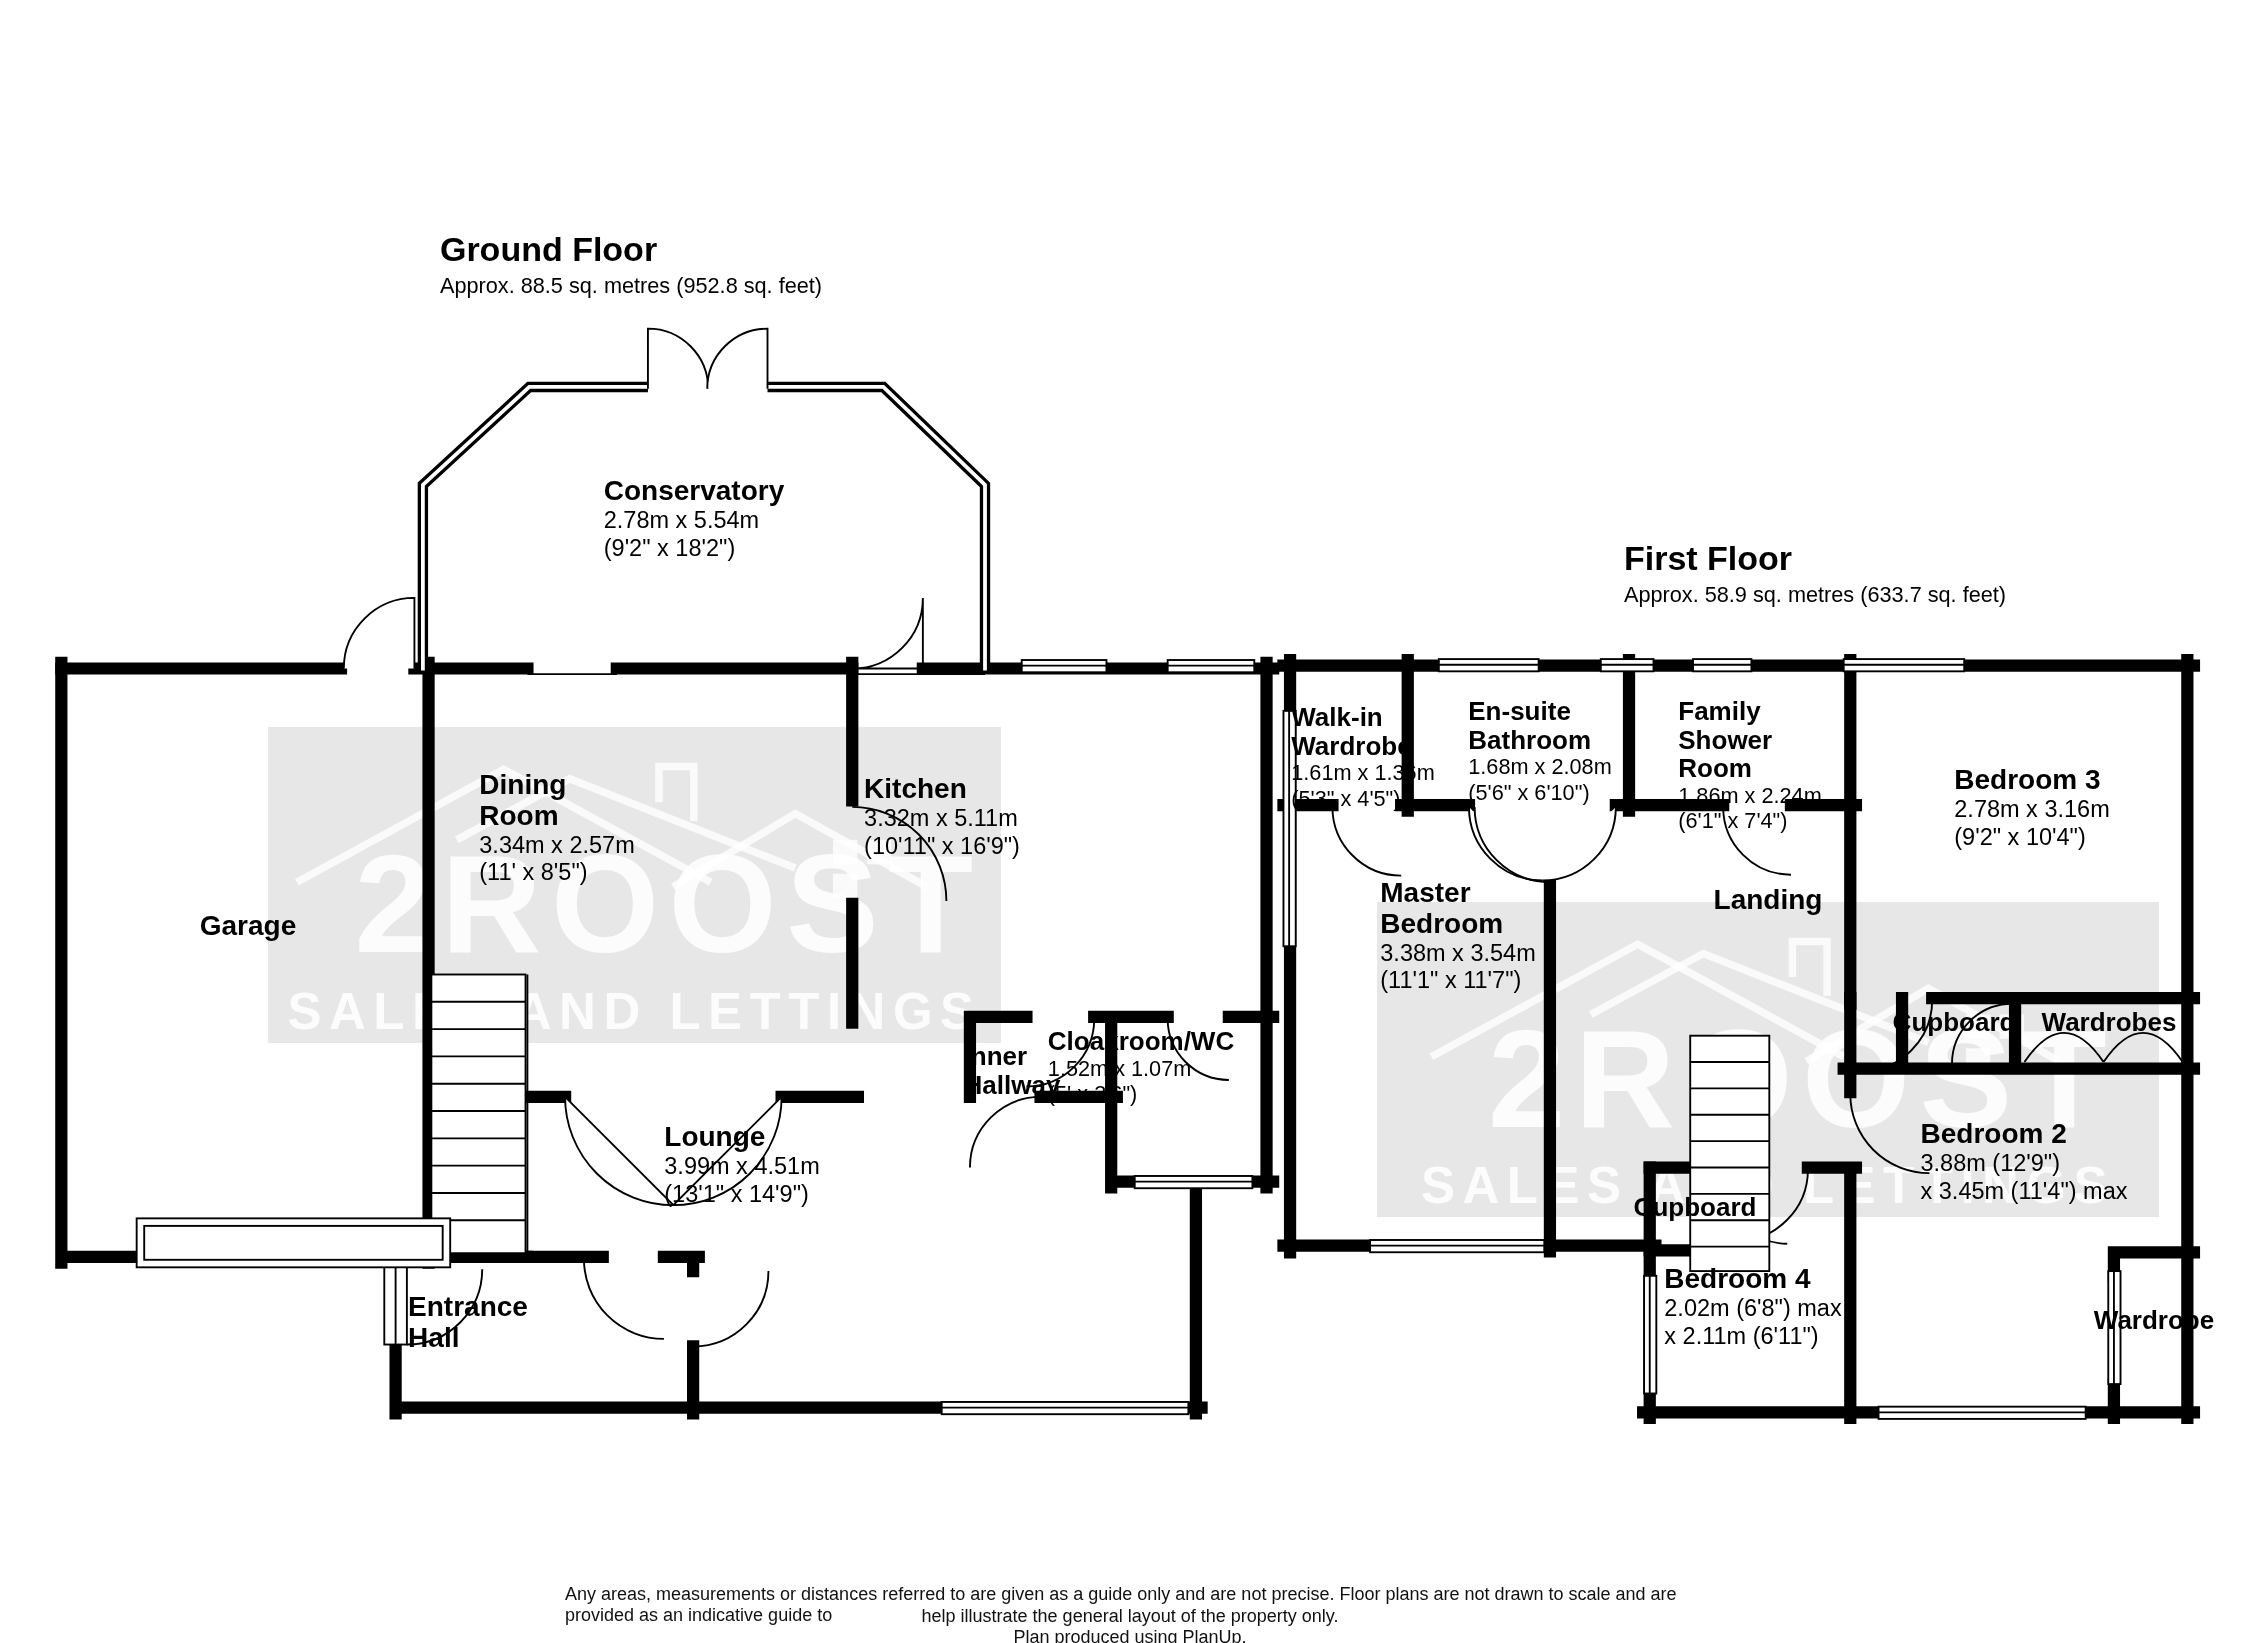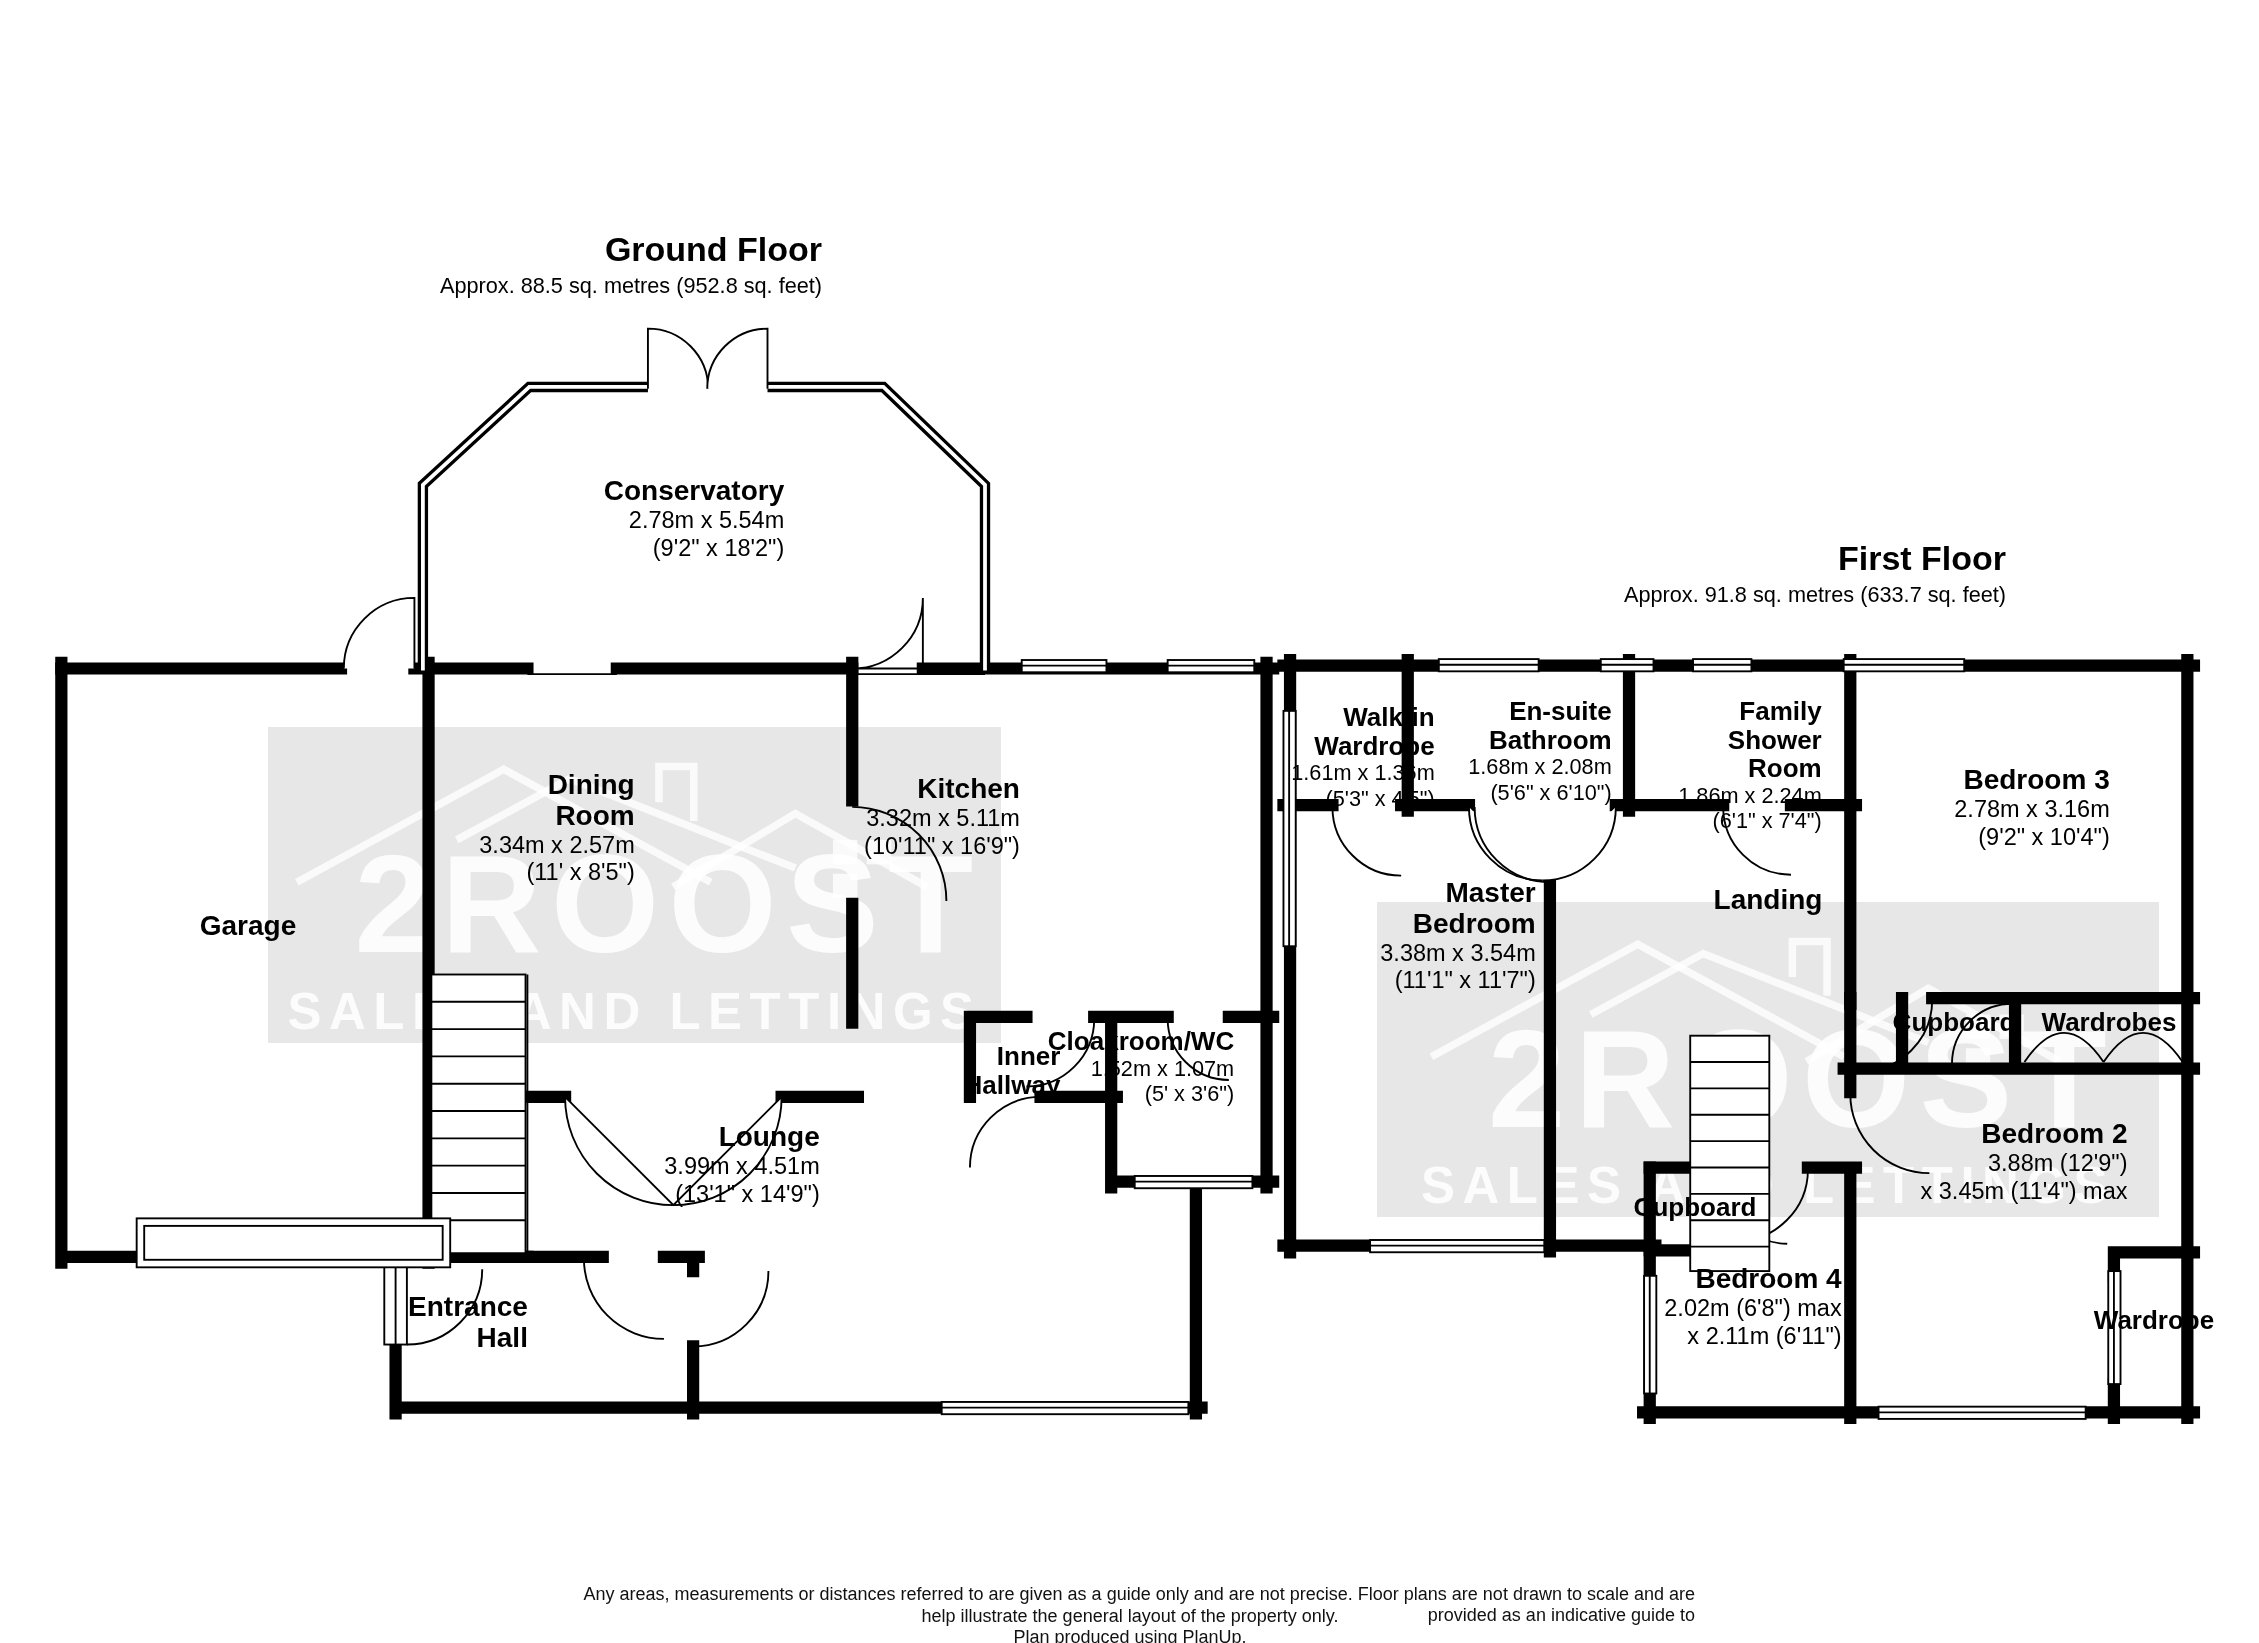--- a/index.html
+++ b/index.html
@@ -10,21 +10,21 @@
   .wm-roof{position:absolute;left:0;top:0;width:100%;height:100%;}
   .wm-brand{position:absolute;left:50%;transform:translateX(-50%);top:34%;
             font-size:139px;font-weight:bold;color:rgba(255,255,255,.85);
             letter-spacing:9.4px;line-height:1;white-space:nowrap;margin-left:34px;}
   .wm-tag{position:absolute;left:50%;transform:translateX(-50%);top:82%;
           font-size:51px;font-weight:bold;color:rgba(255,255,255,.85);
           letter-spacing:7.5px;line-height:1;white-space:nowrap;}
   
   #plan{position:absolute;left:0;top:0;z-index:2;}
   
-  .lbl{position:absolute;transform:translateX(-50%);text-align:right;z-index:3;}
+  .lbl{position:absolute;transform:translateX(-50%);text-align:left;z-index:3;}
   .rname{font-weight:bold;font-size:28px;line-height:1.1;white-space:pre-line;}
   .rdim{font-size:23.5px;line-height:1.18;white-space:pre-line;}
   .sm .rname{font-size:26px;margin-top:8px;}
   .sm .rdim{font-size:21.7px;}
   .floor-title{font-weight:bold;font-size:34px;line-height:1;}
   .floor-sub{font-size:21.7px;line-height:1;margin-top:9.4px;}
   .total{font-size:27px;}
   .disc{font-size:18px;color:#111;}
 </style>
 </head>
@@ -239,21 +239,21 @@
     <div class="rdim">(5' x 3'6")</div>
   </div>
 
   <div class="lbl" style="left:468px;top:1292px">
     <div class="rname">Entrance
 Hall</div>
   </div>
 
   <div class="lbl" style="left:1815px;top:541px">
     <div class="floor-title">First Floor</div>
-    <div class="floor-sub">Approx. 91.8 sq. metres (633.7 sq. feet)</div>
+    <div class="floor-sub">Approx. 58.9 sq. metres (633.7 sq. feet)</div>
   </div>
 
   <div class="lbl sm" style="left:1363px;top:695px">
     <div class="rname">Walk-in
 Wardrobe</div>
     <div class="rdim">1.61m x 1.36m</div>
     <div class="rdim">(5'3" x 4'5")</div>
   </div>
 
   <div class="lbl sm" style="left:1540px;top:689px">

